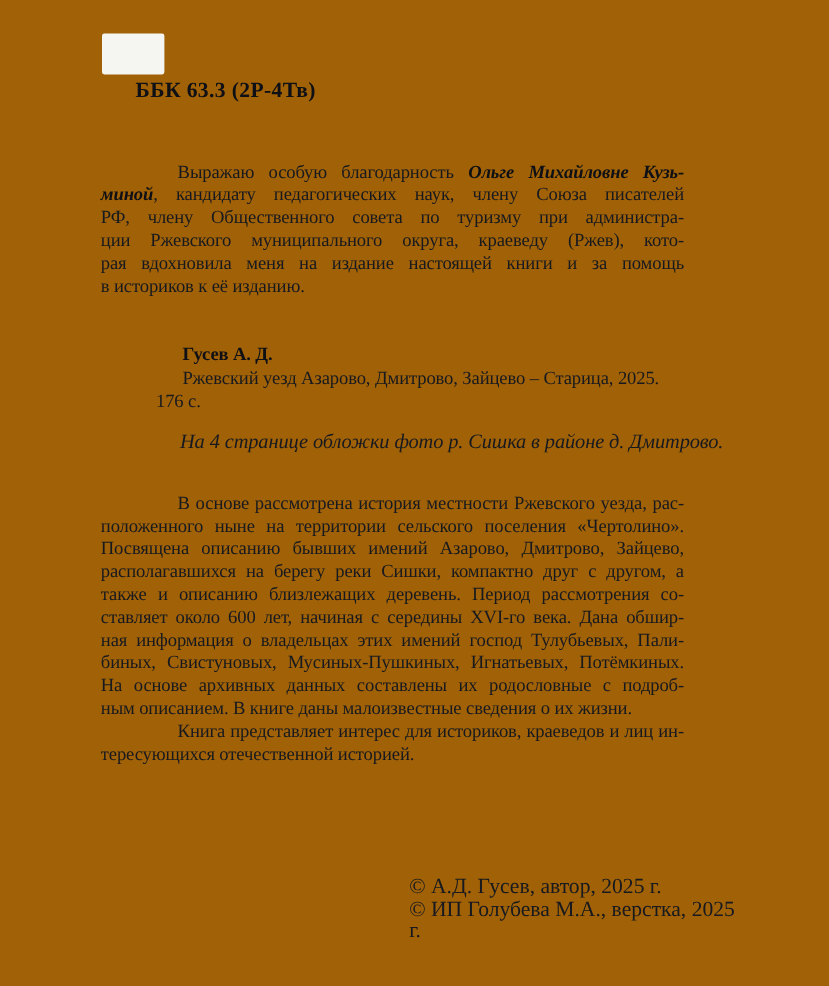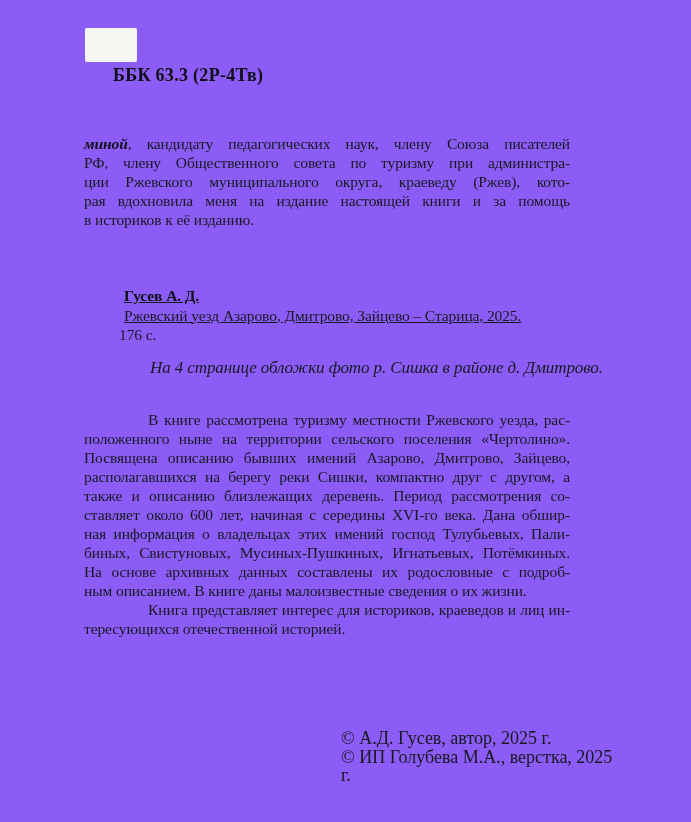--- a/index.html
+++ b/index.html
@@ -5,21 +5,21 @@
   html, body {
     margin: 0;
     padding: 0;
     background: #ffffff;
   }
   .page {
     position: relative;
     width: 691px;
     height: 822px;
     margin: 0 auto;
-    background: #8b5cf6;
+    background: #a16207;
     overflow: hidden;
     font-family: "Liberation Serif", "DejaVu Serif", serif;
     color: #17191f;
   }
   .scan-smudge {
     position: absolute;
     left: 85px;
     top: 28px;
     width: 52px;
     height: 34px;
@@ -60,51 +60,52 @@
     font-size: 18px;
     line-height: 18px;
     letter-spacing: 0;
   }
   .line { min-height: 19px; }
   .line.j {
     text-align: justify;
     text-align-last: justify;
   }
   .line.ind { text-indent: 64px; }
-  .line.ind68 { margin-left: 40px; text-decoration: underline; }
-  .line.ind35 { margin-left: 35px; }
+  .line.ind68 { margin-left: 68px; }
+  .line.ind35 { margin-left: 46px; }
   span.b  { font-weight: bold; color: #0e1015; }
   span.bi { font-weight: bold; font-style: italic; color: #0e1015; }
 </style>
 </head>
 <body>
 
 <div class="page">
   <div class="scan-smudge"></div>
 
   <div class="block bbk">ББК 63.3 (2Р-4Тв)</div>
 
   <div class="block gratitude">
+      <div class="line j ind"><span>Выражаю особую благодарность </span><span class="bi">Ольге Михайловне Кузь-</span></div>
       <div class="line j"><span class="bi">миной</span><span>, кандидату педагогических наук, члену Союза писателей</span></div>
       <div class="line j"><span>РФ, члену Общественного совета по туризму при администра-</span></div>
       <div class="line j"><span>ции Ржевского муниципального округа, краеведу (Ржев), кото-</span></div>
       <div class="line j"><span>рая вдохновила меня на издание настоящей книги и за помощь</span></div>
       <div class="line"><span>в историков к её изданию.</span></div>
     </div>
 
   <div class="block biblio">
       <div class="line ind68"><span class="b">Гусев А. Д.</span></div>
       <div class="line ind68"><span>Ржевский уезд Азарово, Дмитрово, Зайцево – Старица, 2025.</span></div>
       <div class="line ind35"><span>176 с.</span></div>
     </div>
 
   <div class="block cover-note">На 4 странице обложки фото р. Сишка в районе д. Дмитрово.</div>
 
   <div class="block annotation">
-      <div class="line j ind"><span>В книге рассмотрена туризму местности Ржевского уезда, рас-</span></div>
+      <div class="line j ind"><span>В основе рассмотрена история местности Ржевского уезда, рас-</span></div>
       <div class="line j"><span>положенного ныне на территории сельского поселения «Чертолино».</span></div>
       <div class="line j"><span>Посвящена описанию бывших имений Азарово, Дмитрово, Зайцево,</span></div>
       <div class="line j"><span>располагавшихся на берегу реки Сишки, компактно друг с другом, а</span></div>
       <div class="line j"><span>также и описанию близлежащих деревень. Период рассмотрения со-</span></div>
       <div class="line j"><span>ставляет около 600 лет, начиная с середины XVI-го века. Дана обшир-</span></div>
       <div class="line j"><span>ная информация о владельцах этих имений господ Тулубьевых, Пали-</span></div>
       <div class="line j"><span>биных, Свистуновых, Мусиных-Пушкиных, Игнатьевых, Потёмкиных.</span></div>
       <div class="line j"><span>На основе архивных данных составлены их родословные с подроб-</span></div>
       <div class="line"><span>ным описанием. В книге даны малоизвестные сведения о их жизни.</span></div>
       <div class="line j ind"><span>Книга представляет интерес для историков, краеведов и лиц ин-</span></div>

